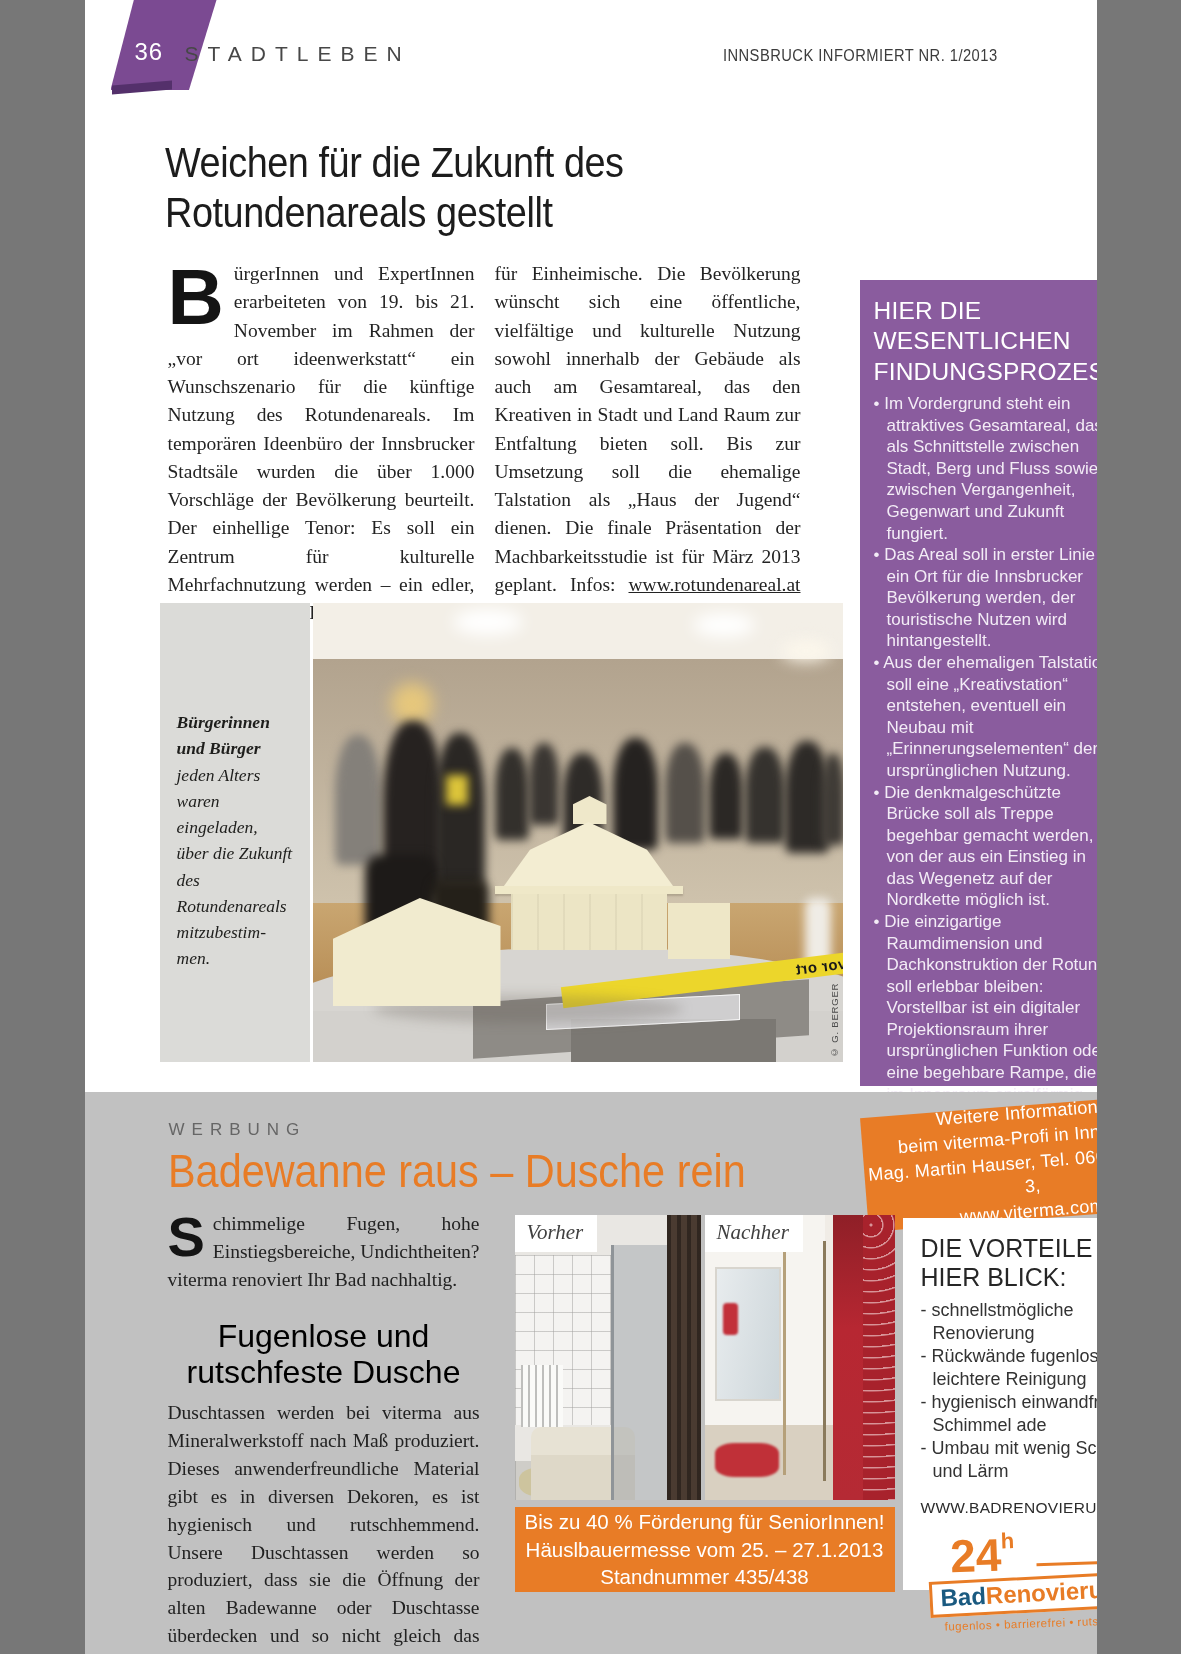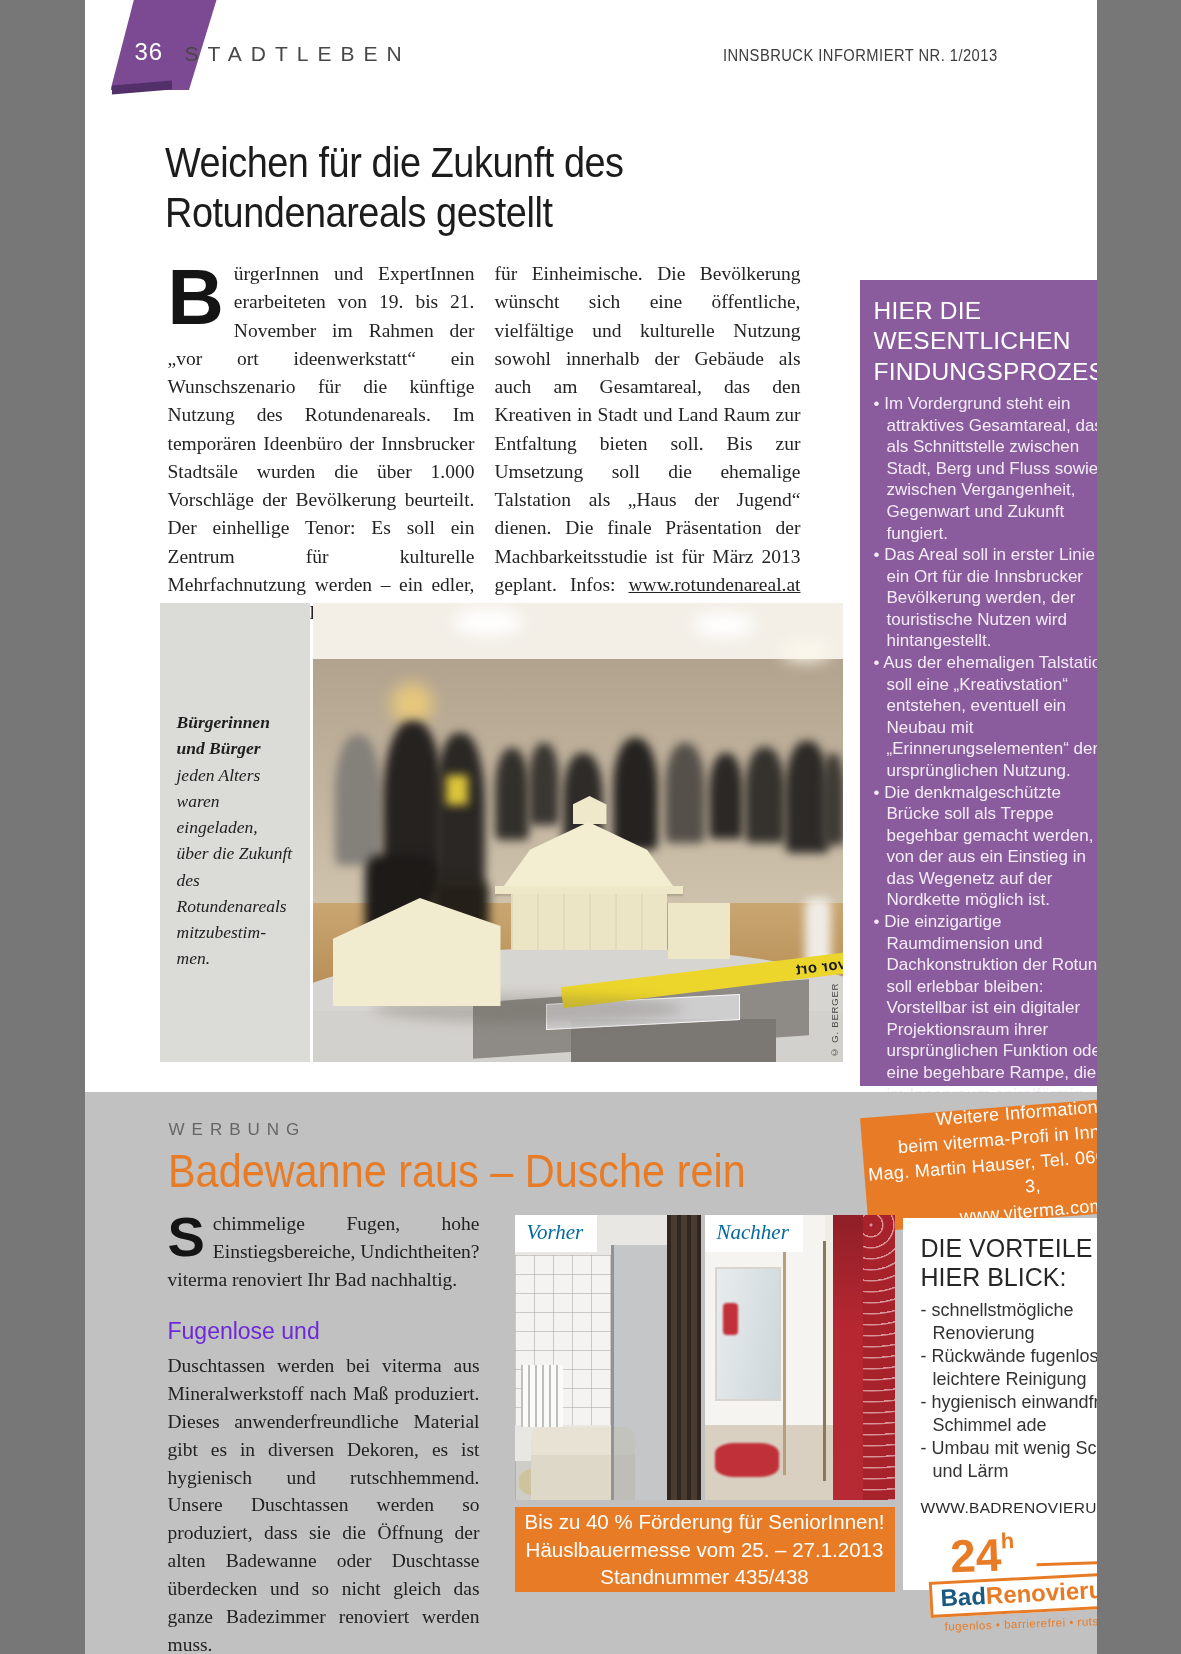--- a/index.html
+++ b/index.html
@@ -82,27 +82,27 @@
   .ad-headline{position:absolute;left:83px;top:52px;margin:0;font-weight:400;color:#e87c26;font-size:46px;
                transform:scaleX(.9);transform-origin:0 0;white-space:nowrap;}
   .banner{position:absolute;left:779px;top:13px;width:334px;height:114px;background:#e87c26;
           transform:rotate(-4.5deg);color:#fff;text-align:center;font-size:18px;line-height:1.37;
           display:flex;flex-direction:column;justify-content:center;letter-spacing:.3px;}
   .ad-left{position:absolute;left:83px;top:118px;width:312px;font-family:"Liberation Serif",serif;
            font-size:19.5px;line-height:1.43;color:#222;text-align:justify;}
   .ad-left p{margin:0;}
   .dropcap-s{float:left;font-family:"Liberation Sans",sans-serif;font-weight:bold;color:#141414;
              font-size:56px;line-height:.8;padding:5px 8px 0 0;}
-  .ad-subhead{margin:24px 0 8px 0 !important;font-family:"Liberation Sans",sans-serif;color:#6d28d9;
-              font-size:23px;line-height:1.15;text-align:left;}
+  .ad-subhead{margin:24px 0 8px 0 !important;font-family:"Liberation Sans",sans-serif;color:#000000;
+              font-size:32px;line-height:1.15;text-align:center;}
   .ad-subhead span{display:block;}
 
   .before-photo{position:absolute;left:430px;top:123px;width:186px;height:285px;background:#e9e7e3;overflow:hidden;}
   .after-photo{position:absolute;left:620px;top:123px;width:190px;height:285px;background:#f0ece6;overflow:hidden;}
-  .img-label{position:absolute;left:0;top:0;background:#fff;color:#0369a1;font-family:"Liberation Serif",serif;
+  .img-label{position:absolute;left:0;top:0;background:#fff;color:#404040;font-family:"Liberation Serif",serif;
              font-style:italic;font-size:21px;padding:5px 14px 7px 12px;z-index:5;}
   
   .v-tiles{left:0;top:40px;width:96px;height:170px;background:#f4f3f1;
            background-image:linear-gradient(rgba(160,160,158,.5) 1px,transparent 1px),
                             linear-gradient(90deg,rgba(160,160,158,.5) 1px,transparent 1px);
            background-size:19px 19px;}
   .v-radiator{left:6px;top:150px;width:42px;height:62px;background:#fafaf8;
               background-image:repeating-linear-gradient(90deg,rgba(150,150,148,.6) 0 2px,transparent 2px 7px);}
   .v-tub{left:16px;top:212px;width:104px;height:34px;background:#e7e2d4;border-radius:10px 10px 4px 4px;}
   .v-tubfront{left:16px;top:240px;width:104px;height:45px;background:#ded8c8;}
@@ -242,20 +242,21 @@
       <span>Weitere Informationen</span>
       <span>beim viterma-Profi in Innsbruck:</span>
       <span>Mag. Martin Hauser, Tel. 0660/24 24 88 3,</span>
       <span>www.viterma.com.</span>
     </div>
 
     <div class="ad-left">
       <p><span class="dropcap-s">S</span><span>chimmelige Fugen, hohe Einstiegsbereiche, Undichtheiten? viterma renoviert Ihr Bad nachhaltig.</span></p>
       <p class="ad-subhead">
         <span>Fugenlose und</span>
+        <span>rutschfeste Dusche</span>
       </p>
       <p><span>Duschtassen werden bei viterma aus Mineralwerkstoff nach Maß produziert. Dieses anwenderfreundliche Material gibt es in diversen Dekoren, es ist hygienisch und rutschhemmend. Unsere Duschtassen werden so produziert, dass sie die Öffnung der alten Badewanne oder Duschtasse überdecken und so nicht gleich das ganze Badezimmer renoviert werden muss.</span></p>
     </div>
 
     <div class="before-photo">
       <div class="img-label">Vorher</div>
       <div class="ph v-tiles"></div>
       <div class="ph v-radiator"></div>
       <div class="ph v-floor"></div>
       <div class="ph v-mat"></div>

